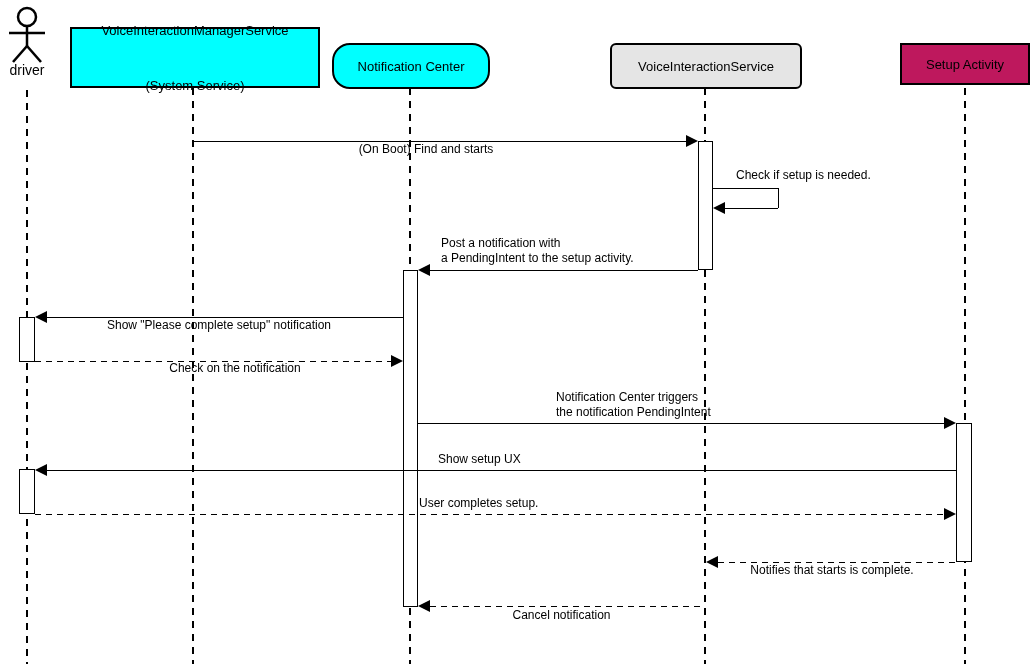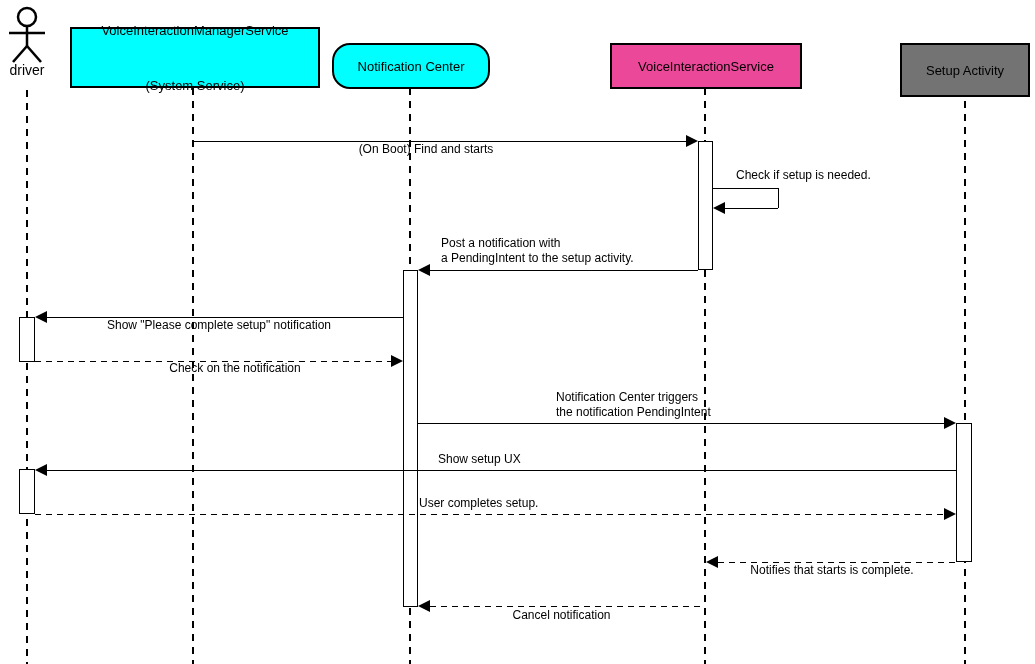--- a/index.html
+++ b/index.html
@@ -51,24 +51,24 @@
   </svg>
   <div class="actor-label" style="left:0;top:62px;width:54px">driver</div>
 
   <div class="pbox" style="left: 70px; top: 27px; width: 250px; height: 61px; background-color: rgb(0, 255, 255);">
     <span>VoiceInteractionManagerService</span>
     <span>(System Service)</span>
   </div>
   <div class="pbox" style="left: 332px; top: 43px; width: 158px; height: 46px; background-color: rgb(0, 255, 255); border-radius: 18px;">
     <span>Notification Center</span>
   </div>
-  <div class="pbox" style="left: 610px; top: 43px; width: 192px; height: 46px; background-color: #ec4899;">
+  <div class="pbox" style="left: 610px; top: 43px; width: 192px; height: 46px; background-color: #e5e5e5; border-radius: 6px;">
     <span>VoiceInteractionService</span>
   </div>
-  <div class="pbox" style="left: 900px; top: 43px; width: 130px; height: 54px; background-color: #737373;">
+  <div class="pbox" style="left: 900px; top: 43px; width: 130px; height: 42px; background-color: #be185d;">
     <span>Setup Activity</span>
   </div>
 
   <div class="activation" style="left:698px;top:141px;width:15px;height:129px"></div>
   <div class="activation" style="left:403px;top:270px;width:15px;height:337px"></div>
   <div class="activation" style="left:19px;top:317px;width:16px;height:45px"></div>
   <div class="activation" style="left:956px;top:423px;width:16px;height:139px"></div>
   <div class="activation" style="left:19px;top:469px;width:16px;height:45px"></div>
 
   <div>

